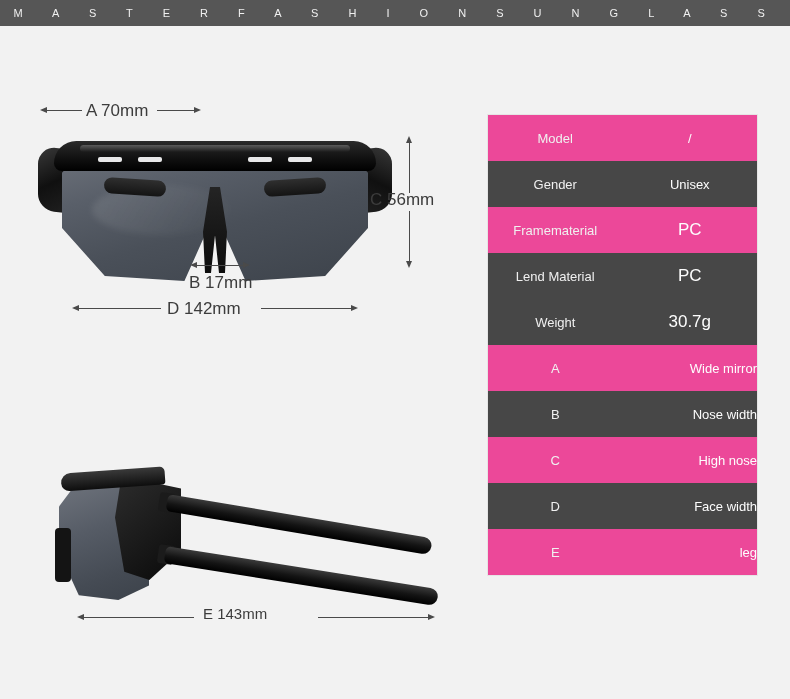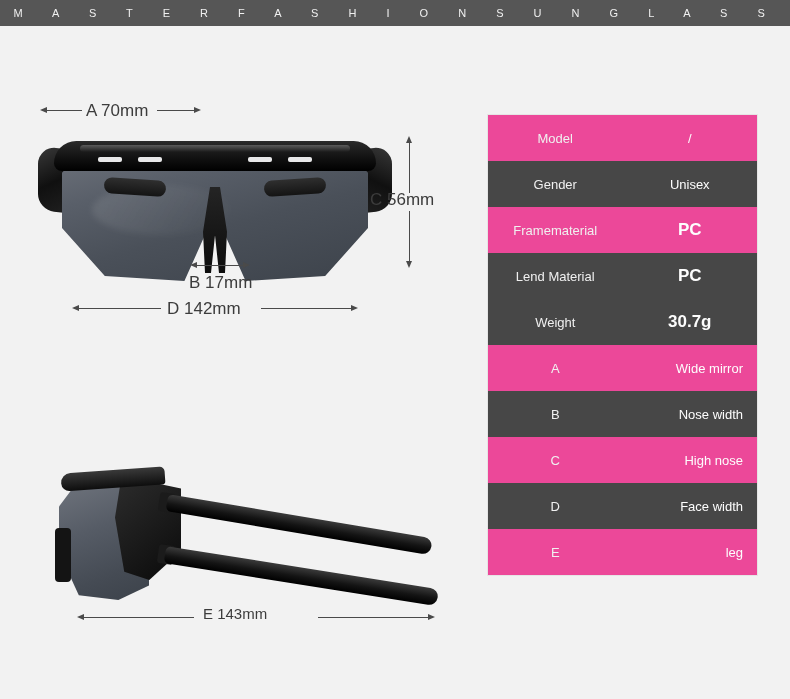--- a/index.html
+++ b/index.html
@@ -134,22 +134,22 @@
     display:flex;align-items:center;height:46px;box-sizing:border-box;
   }
   .spec-row.odd{background:#ec4899;}
   .spec-row.even{background:#474747;}
   .spec-key{
     flex:0 0 50%;text-align:center;color:#f0f0f0;font-size:13px;
   }
   .spec-val{
     flex:0 0 50%;color:#fdfdfd;font-size:13px;text-align:center;
   }
-  .spec-val.big{font-size:17px;font-weight:bold;}
-  .spec-val.right{text-align:right;padding-right:14px;box-sizing:border-box;}
+  .spec-val.big{font-size:17px;}
+  .spec-val.right{text-align:right;box-sizing:border-box;}
 </style>
 </head>
 <body>
 
 <div class="banner">
   <div class="banner-text">M A S T E R F A S H I O N S U N G L A S S E S</div>
 </div>
 
 <div class="left-col">
 

